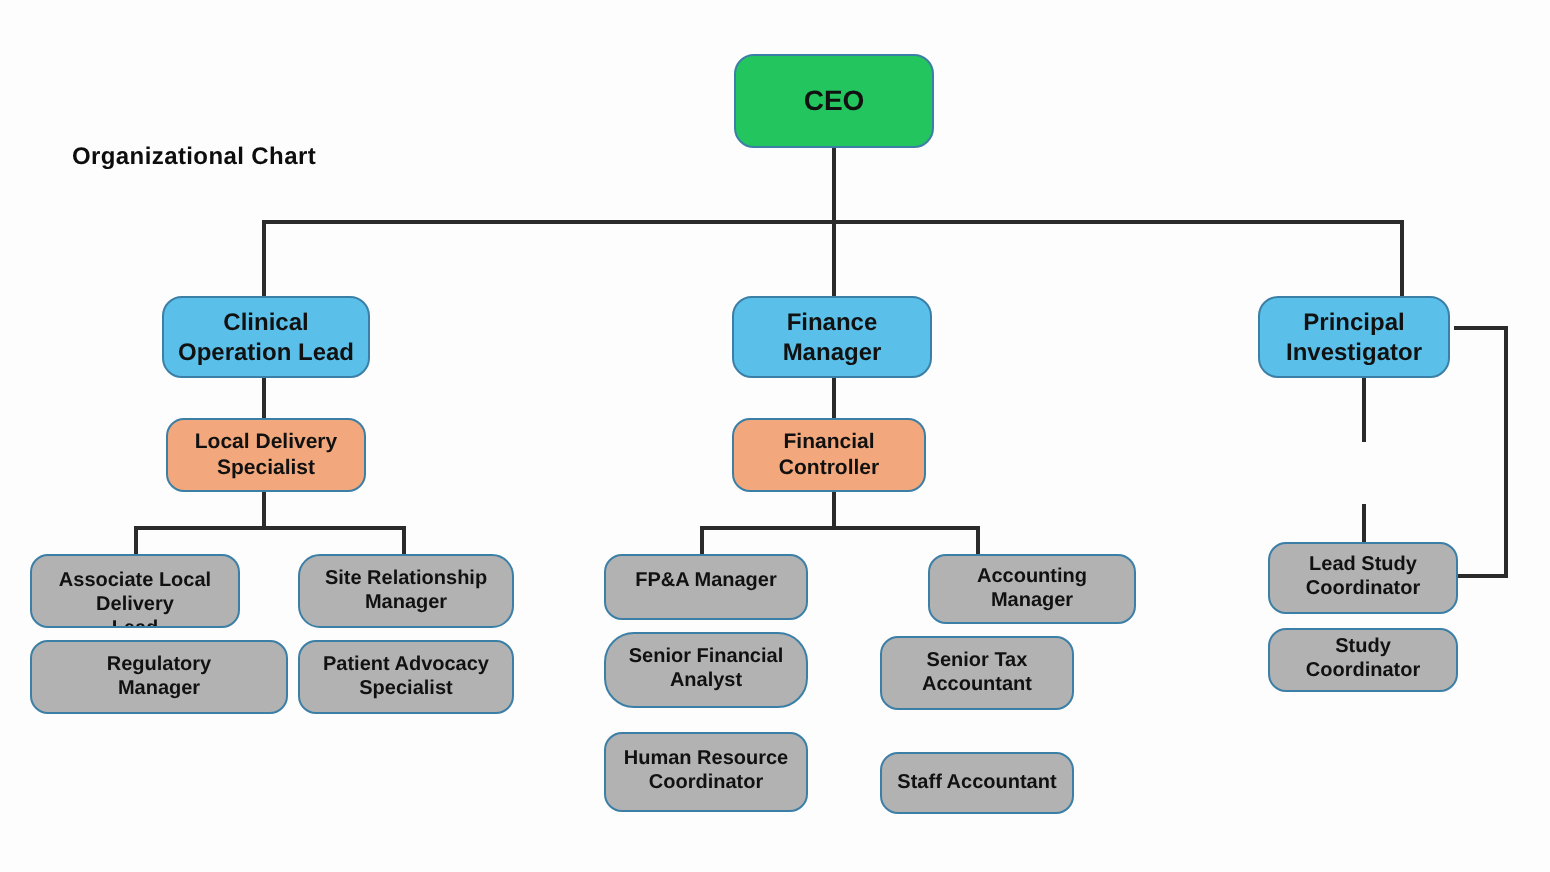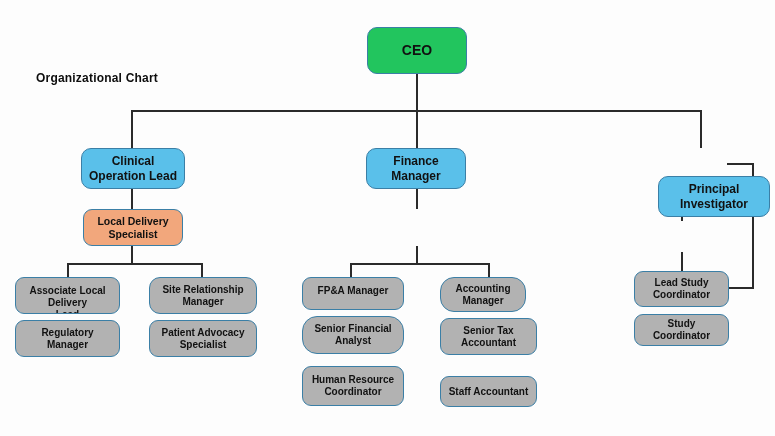--- a/index.html
+++ b/index.html
@@ -135,45 +135,51 @@
     </span>
   </div>
 
   <div class="node exec" style="left:366px; top:148px; width:100px; height:41px;">
     <span class="label">
       <span>Finance</span><br>
       <span>Manager</span>
     </span>
   </div>
 
-  <div class="node exec" style="left:658px; top:148px; width:112px; height:41px;margin-top:28px;">
+  <div class="node exec" style="left:629px; top:148px; width:96px; height:41px;">
     <span class="label">
       <span>Principal</span><br>
       <span>Investigator</span>
     </span>
   </div>
 
   <div class="node mid" style="left:83px; top:209px; width:100px; height:37px;">
     <span class="label">
       <span>Local Delivery</span><br>
       <span>Specialist</span>
     </span>
   </div>
 
+  <div class="node mid" style="left:366px; top:209px; width:97px; height:37px;">
+    <span class="label">
+      <span>Financial</span><br>
+      <span>Controller</span>
+    </span>
+  </div>
 
 
   <div class="node leaf" style="left:15px; top:277px; width:105px; height:37px;">
     <span class="label">
       <span>Associate Local</span><br>
       <span>Delivery</span><br>
       <span>Lead</span>
     </span>
   </div>
 
-  <div class="node leaf center-text" style="left:15px; top:320px; width:105px; height:37px;">
+  <div class="node leaf center-text" style="left:15px; top:320px; width:129px; height:37px;">
     <span class="label">
       <span>Regulatory</span><br>
       <span>Manager</span>
     </span>
   </div>
 
   <div class="node leaf center-text" style="left:149px; top:277px; width:108px; height:37px;border-radius:11px;">
     <span class="label">
       <span>Site Relationship</span><br>
       <span>Manager</span>
@@ -198,21 +204,21 @@
     </span>
   </div>
 
   <div class="node leaf center-text" style="left:302px; top:366px; width:102px; height:40px;">
     <span class="label">
       <span>Human Resource</span><br>
       <span>Coordinator</span>
     </span>
   </div>
 
-  <div class="node leaf center-text" style="left:440px; top:277px; width:86px; height:35px;border-radius:14px;">
+  <div class="node leaf center-text" style="left:464px; top:277px; width:104px; height:35px;">
     <span class="label">
       <span>Accounting</span><br>
       <span>Manager</span>
     </span>
   </div>
 
   <div class="node leaf center-text" style="left:440px; top:318px; width:97px; height:37px;justify-content:center;">
     <span class="label">
       <span>Senior Tax</span><br>
       <span>Accountant</span>

